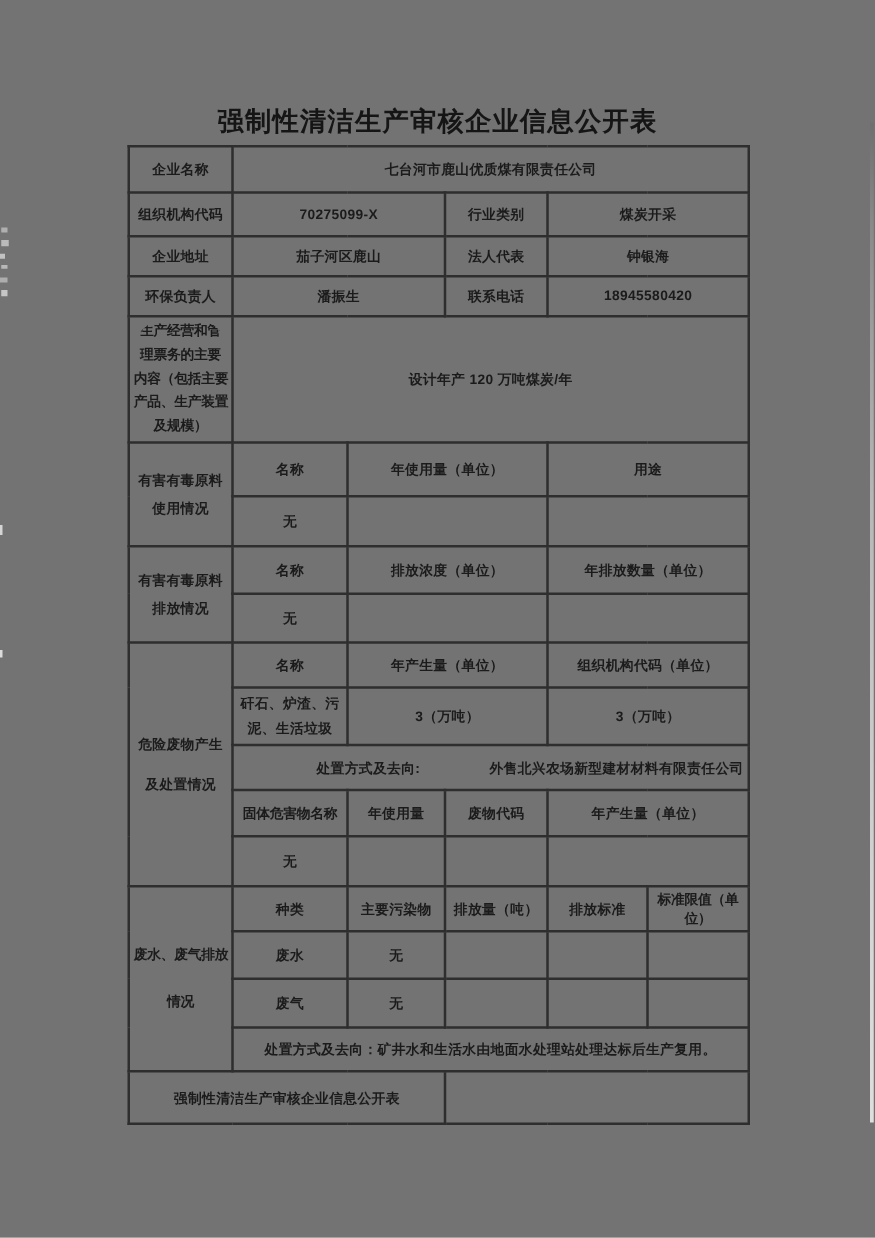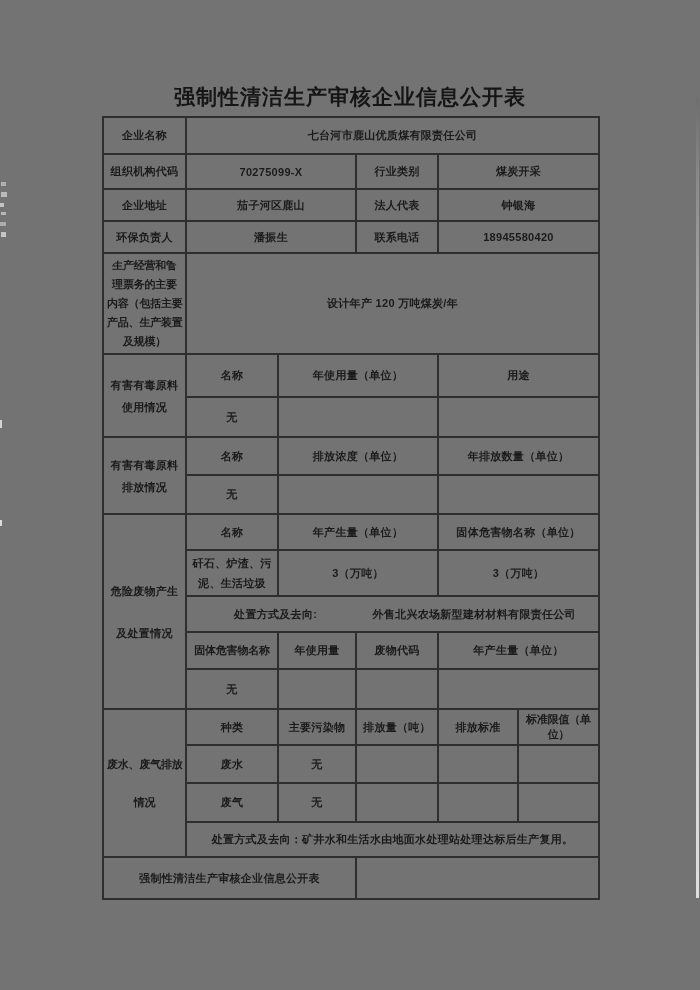--- a/index.html
+++ b/index.html
@@ -39,25 +39,25 @@
     font-weight:bold;
     color:#1b1b1b;
     padding:2px 3px;
     overflow:hidden;
     letter-spacing:0.3px;
   }
   td.pre{white-space:pre;}
   .lh19{line-height:19px;}
   .lh20{line-height:20px;border-radius:10px;}
   .lh22{line-height:22px;}
-  .lh35{line-height:42px;}
+  .lh35{line-height:32px;}
   .lh38{line-height:38px;}
   .tight{letter-spacing:-0.2px;border-radius:32px;}
   td.disposal-cell{
-    text-align:center;
+    text-align:right;
     padding-left:28px;
   }
   td.disposal-cell .val{margin-left:52px;}
   
   .edge-right{
     position:absolute; right:1px; top:98px;
     width:3px; height:800px;
     background:linear-gradient(to bottom,
       #6e6e6e 0%, #8d8d8d 10%, #a8a8a8 22%,
       #c3c3c3 38%, #d6d6d6 58%, #e6e6e6 80%, #f1f1ef 100%);
@@ -142,21 +142,21 @@
       <td>无</td>
       <td colspan="2"></td>
       <td colspan="2"></td>
     </tr>
 
     <tr style="height:36px">
       <td rowspan="5" class="pre lh35">危险废物产生
 及处置情况</td>
       <td>名称</td>
       <td colspan="2">年产生量（单位）</td>
-      <td colspan="2">固体危害物名称（单位）</td>
+      <td colspan="2">组织机构代码（单位）</td>
     </tr>
     <tr style="height:39px">
       <td class="pre lh20">矸石、炉渣、污
 泥、生活垃圾</td>
       <td colspan="2">3（万吨）</td>
       <td colspan="2">3（万吨）</td>
     </tr>
     <tr style="height:36px">
       <td colspan="5" class="disposal-cell">
         <span>处置方式及去向:</span>

